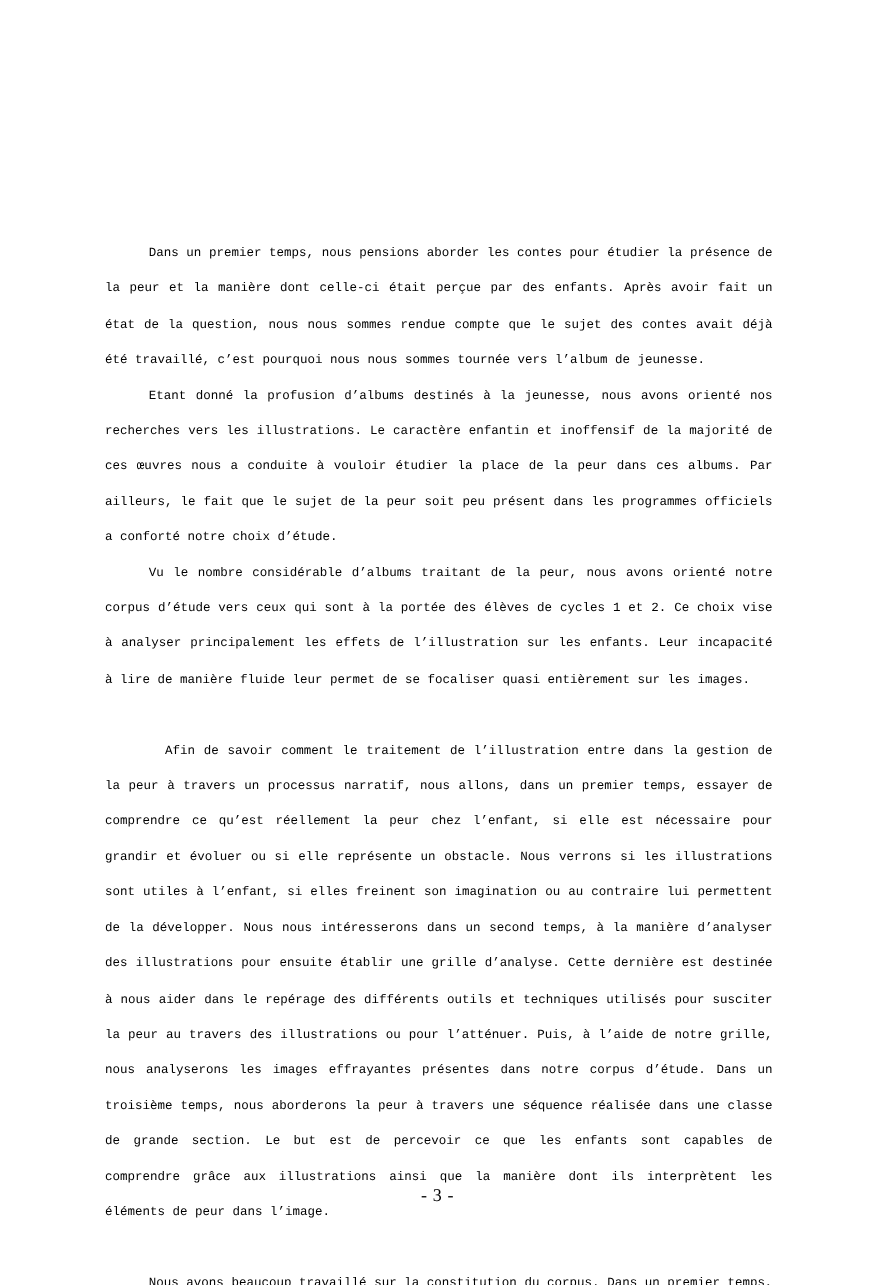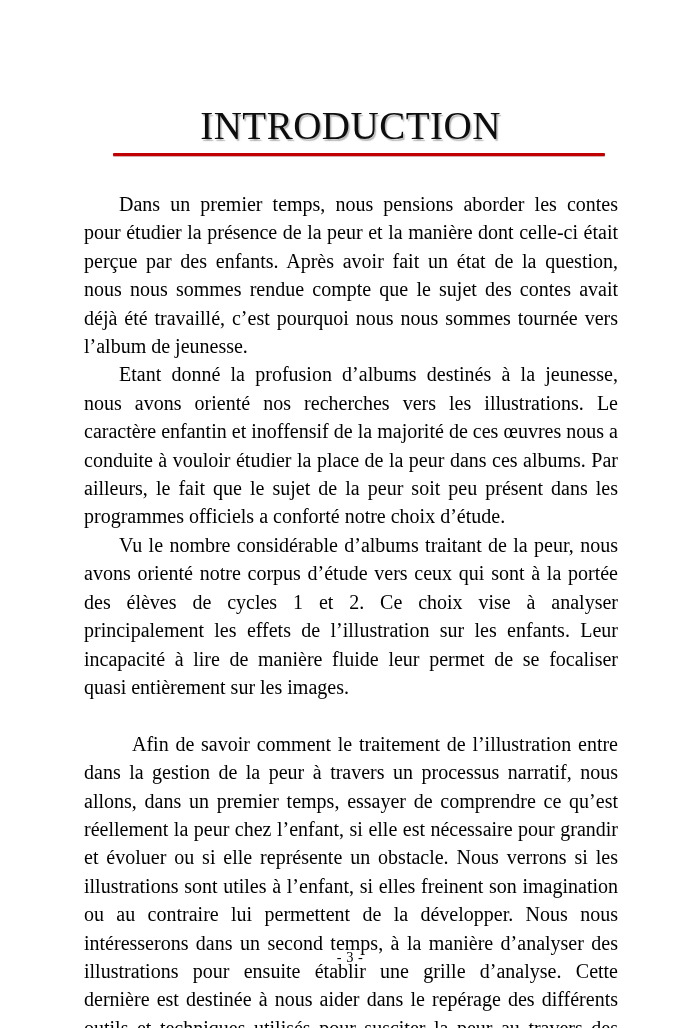--- a/index.html
+++ b/index.html
@@ -57,24 +57,25 @@
     position: absolute;
     left: 84px;
     top: 190px;
     width: 534px;
   }
 
   .para {
     margin: 0;
     text-align: justify;
     text-justify: inter-word;
-    font-size: 20px;
+    font-size: 10px;
     line-height: 28.4px;
     text-indent: 35px;
     hyphens: none;
+    font-family: Liberation Mono, monospace;
   }
 
   .para.wide-indent {
     text-indent: 48px;
   }
 
   .para.gap-before {
     margin-top: 28.4px;
   }
 
@@ -91,24 +92,20 @@
     font-size: 14.4px;
     line-height: 20px;
     letter-spacing: 0.5px;
   }
 </style>
 </head>
 <body>
 
 <div class="page">
 
-  <div class="title-block">
-    <h1 class="page-title">INTRODUCTION</h1>
-    <div class="title-rule"></div>
-  </div>
 
   <div class="body-text">
     <p class="para">Dans un premier temps, nous pensions aborder les contes pour étudier la présence de la peur et la manière dont celle-ci était perçue par des enfants. Après avoir fait un état de la question, nous nous sommes rendue compte que le sujet des contes avait déjà été travaillé, c’est pourquoi nous nous sommes tournée vers l’album de jeunesse.</p>
 
     <p class="para">Etant donné la profusion d’albums destinés à la jeunesse, nous avons orienté nos recherches vers les illustrations. Le caractère enfantin et inoffensif de la majorité de ces œuvres nous a conduite à vouloir étudier la place de la peur dans ces albums. Par ailleurs, le fait que le sujet de la peur soit peu présent dans les programmes officiels a conforté notre choix d’étude.</p>
 
     <p class="para">Vu le nombre considérable d’albums traitant de la peur, nous avons orienté notre corpus d’étude vers ceux qui sont à la portée des élèves de cycles 1 et 2. Ce choix vise à analyser principalement les effets de l’illustration sur les enfants. Leur incapacité à lire de manière fluide leur permet de se focaliser quasi entièrement sur les images.</p>
 
     <p class="para wide-indent gap-before">Afin de savoir comment le traitement de l’illustration entre dans la gestion de la peur à travers un processus narratif, nous allons, dans un premier temps, essayer de comprendre ce qu’est réellement la peur chez l’enfant, si elle est nécessaire pour grandir et évoluer ou si elle représente un obstacle. Nous verrons si les illustrations sont utiles à l’enfant, si elles freinent son imagination ou au contraire lui permettent de la développer. Nous nous intéresserons dans un second temps, à la manière d’analyser des illustrations pour ensuite établir une grille d’analyse. Cette dernière est destinée à nous aider dans le repérage des différents outils et techniques utilisés pour susciter la peur au travers des illustrations ou pour l’atténuer. Puis, à l’aide de notre grille, nous analyserons les images effrayantes présentes dans notre corpus d’étude. Dans un troisième temps, nous aborderons la peur à travers une séquence réalisée dans une classe de grande section. Le but est de percevoir ce que les enfants sont capables de comprendre grâce aux illustrations ainsi que la manière dont ils interprètent les éléments de peur dans l’image.</p>
 

